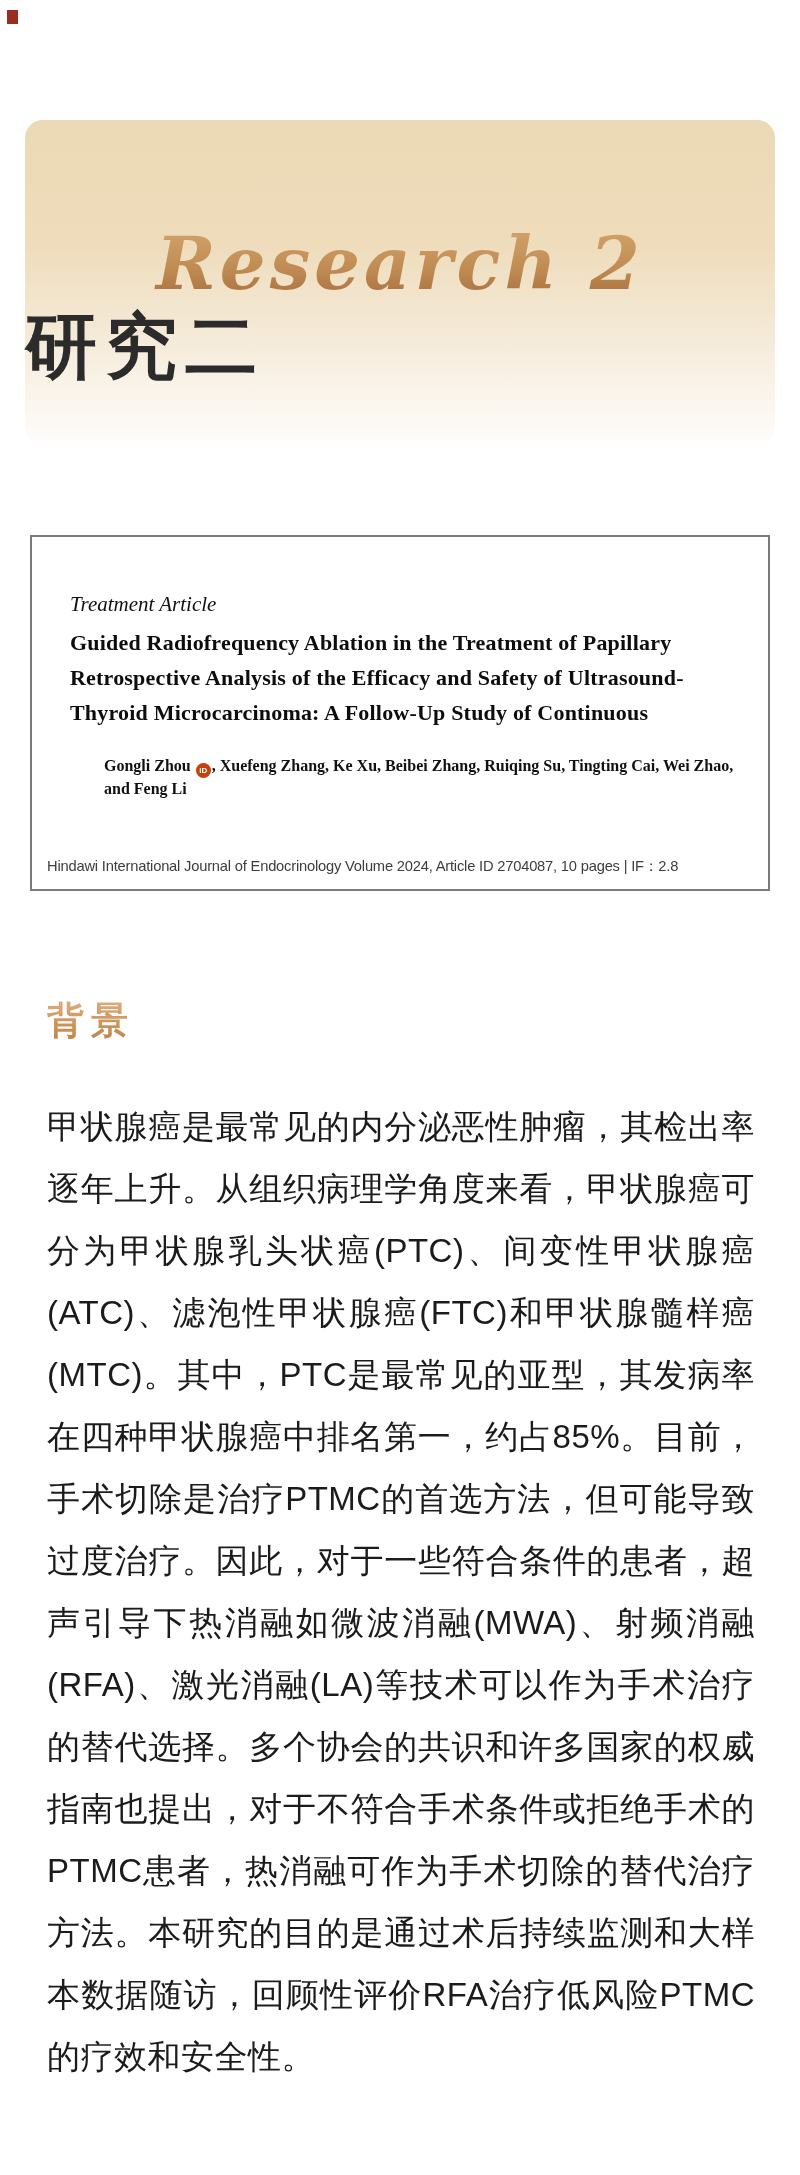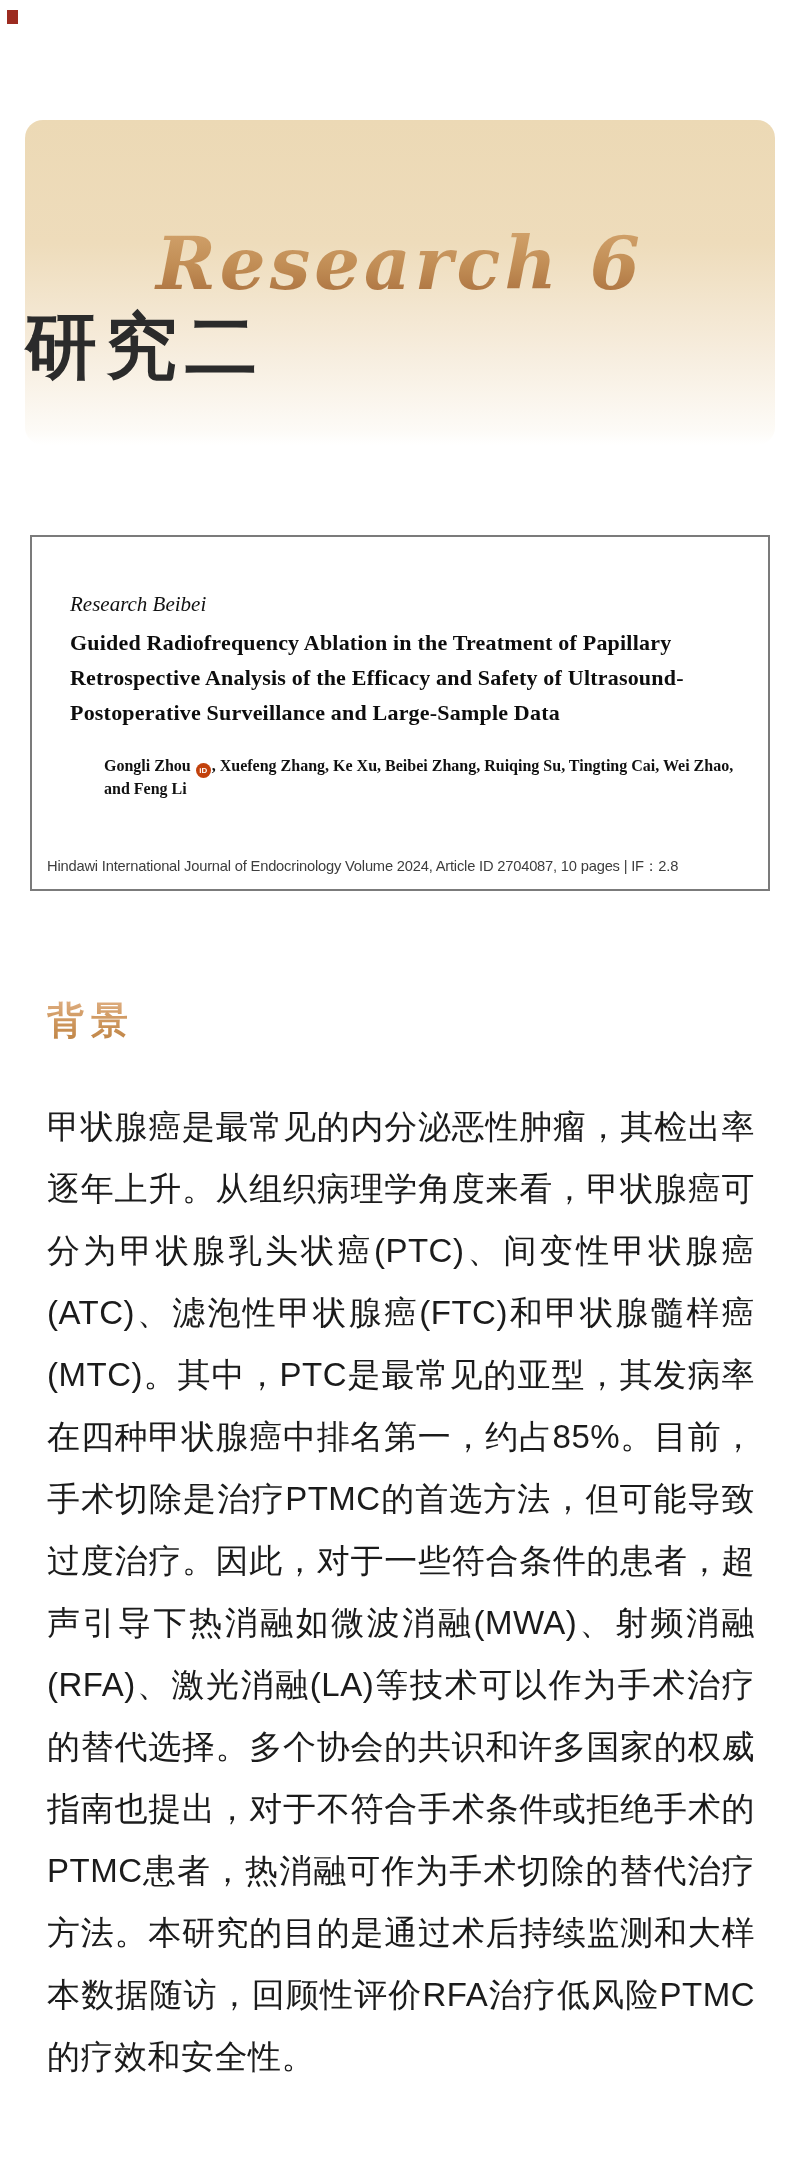--- a/index.html
+++ b/index.html
@@ -80,30 +80,30 @@
     text-align:justify;
     font-family:"Liberation Sans",sans-serif;
   }
 </style>
 </head>
 <body>
 
 <div class="corner-mark"></div>
 
 <div class="header-card">
-  <div class="header-en">Research 6</div>
+  <div class="header-en">Research 2</div>
   <div class="header-zh">研究二</div>
 </div>
 
 <div class="article-card">
-  <div class="ra-label">Research Beibei</div>
+  <div class="ra-label">Treatment Article</div>
   <div class="ra-title">
     <div>Guided Radiofrequency Ablation in the Treatment of Papillary</div>
     <div>Retrospective Analysis of the Efficacy and Safety of Ultrasound-</div>
-    <div>Postoperative Surveillance and Large-Sample Data</div>
+    <div>Thyroid Microcarcinoma: A Follow-Up Study of Continuous</div>
   </div>
   <div class="ra-authors">
     <div class="line"><span>Gongli Zhou </span><span class="orcid">iD</span><span>, Xuefeng Zhang, Ke Xu, Beibei Zhang, Ruiqing Su, Tingting Cai, Wei Zhao,</span></div>
     <div class="line">and Feng Li</div>
   </div>
   <div class="ra-citation">Hindawi International Journal of Endocrinology Volume 2024, Article ID 2704087, 10 pages |  IF：2.8</div>
 </div>
 
 <div class="section-heading">背景</div>
 

